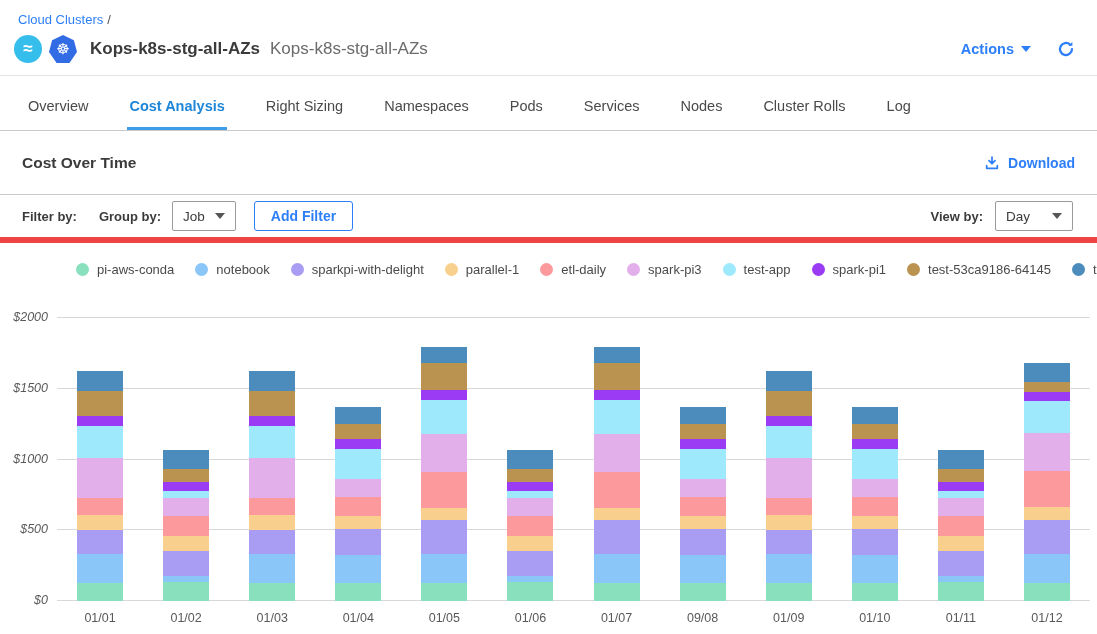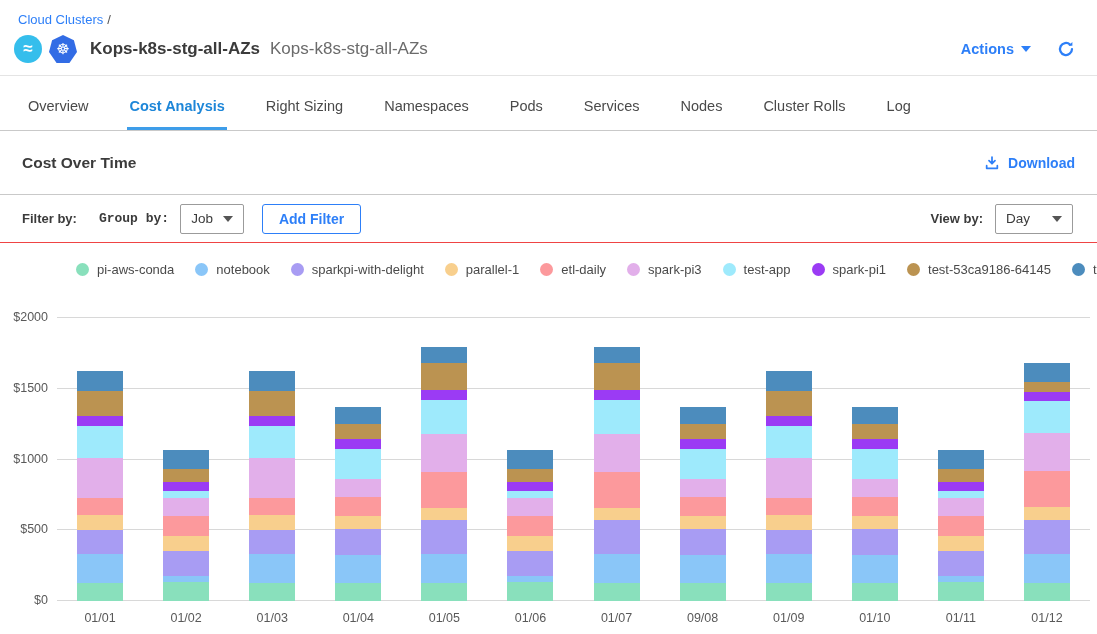--- a/index.html
+++ b/index.html
@@ -36,45 +36,45 @@
 
   
   .section-hdr { display:flex; align-items:center; height:64px; padding:0 22px;
     border-bottom:1px solid #c9c9c9; }
   .section-title { font-size:15.5px; font-weight:bold; color:#3b3b3b; }
   .download { margin-left:auto; color:#2d7ff8; font-size:14px; font-weight:bold;
     display:flex; align-items:center; gap:8px; cursor:pointer; }
 
   
   .filterbar { display:flex; align-items:center; height:48px; padding:0 24px 0 22px;
-    border-bottom:1px solid #ef4444; }
+    border-bottom:6px solid #ef4444; }
   .flabel { font-size:13px; font-weight:bold; color:#3b3b3b; }
   .select { border:1px solid #9b9b9b; border-radius:2px; height:30px; background:#fff;
     display:flex; align-items:center; padding:0 10px; font-size:13.5px; color:#3b3b3b;
     cursor:pointer; gap:10px; }
   .select .caret { border-top-color:#555; }
   .sel-date { margin-left:13px; width:146px; justify-content:space-between; }
-  .gb-label { margin-left:22px;font-family:Liberation Mono, monospace; }
+  .gb-label { margin-left:22px; }
   .sel-group { margin-left:11px; }
   .add-filter { margin-left:18px; height:30px; padding:0 16px; border:1px solid #2d7ff8;
     border-radius:3px; background:#fff; color:#2d7ff8; font-size:14px; font-weight:bold; cursor:pointer;
     font-family:"Liberation Sans", sans-serif; }
   .vb-label { margin-left:auto; }
   .sel-view { margin-left:12px; width:78px; justify-content:space-between; }
 
   
   .legendbar { display:flex; align-items:center; height:52px; padding:0 46px 0 76px; gap:21px; }
   .legend-item { display:flex; align-items:center; gap:8px; font-size:13px; color:#4a4a4a; cursor:pointer; white-space:nowrap; }
   .legend-dot { width:13px; height:13px; border-radius:50%; flex:0 0 13px; }
 
   
   .chart { position:relative; margin-top:23px; height:320px; }
   .plot { position:absolute; left:57px; right:7px; top:0; height:283px; }
   .gridline { position:absolute; left:0; right:0; height:1px; background:#d8d8d8; }
-  .ylabel { position:absolute; left:0; width:48px; text-align:right; font-size:12.5px; color:#595959; }
+  .ylabel { position:absolute; left:0; width:48px; text-align:right; font-size:12.5px; color:#595959;font-style:italic; }
   .bars { position:absolute; left:0; right:0; top:0; bottom:0;
     display:grid; grid-template-columns:repeat(12, 1fr); align-items:end; }
   .bar-group { width:46px; margin:0 auto; display:flex; flex-direction:column-reverse; }
   .bar-seg { width:100%; }
   .xlabels { position:absolute; left:57px; right:7px; top:293px;
     display:grid; grid-template-columns:repeat(12, 1fr); }
   .xlabel { text-align:center; font-size:12.5px; color:#595959; }
 </style>
 </head>
 <body>

